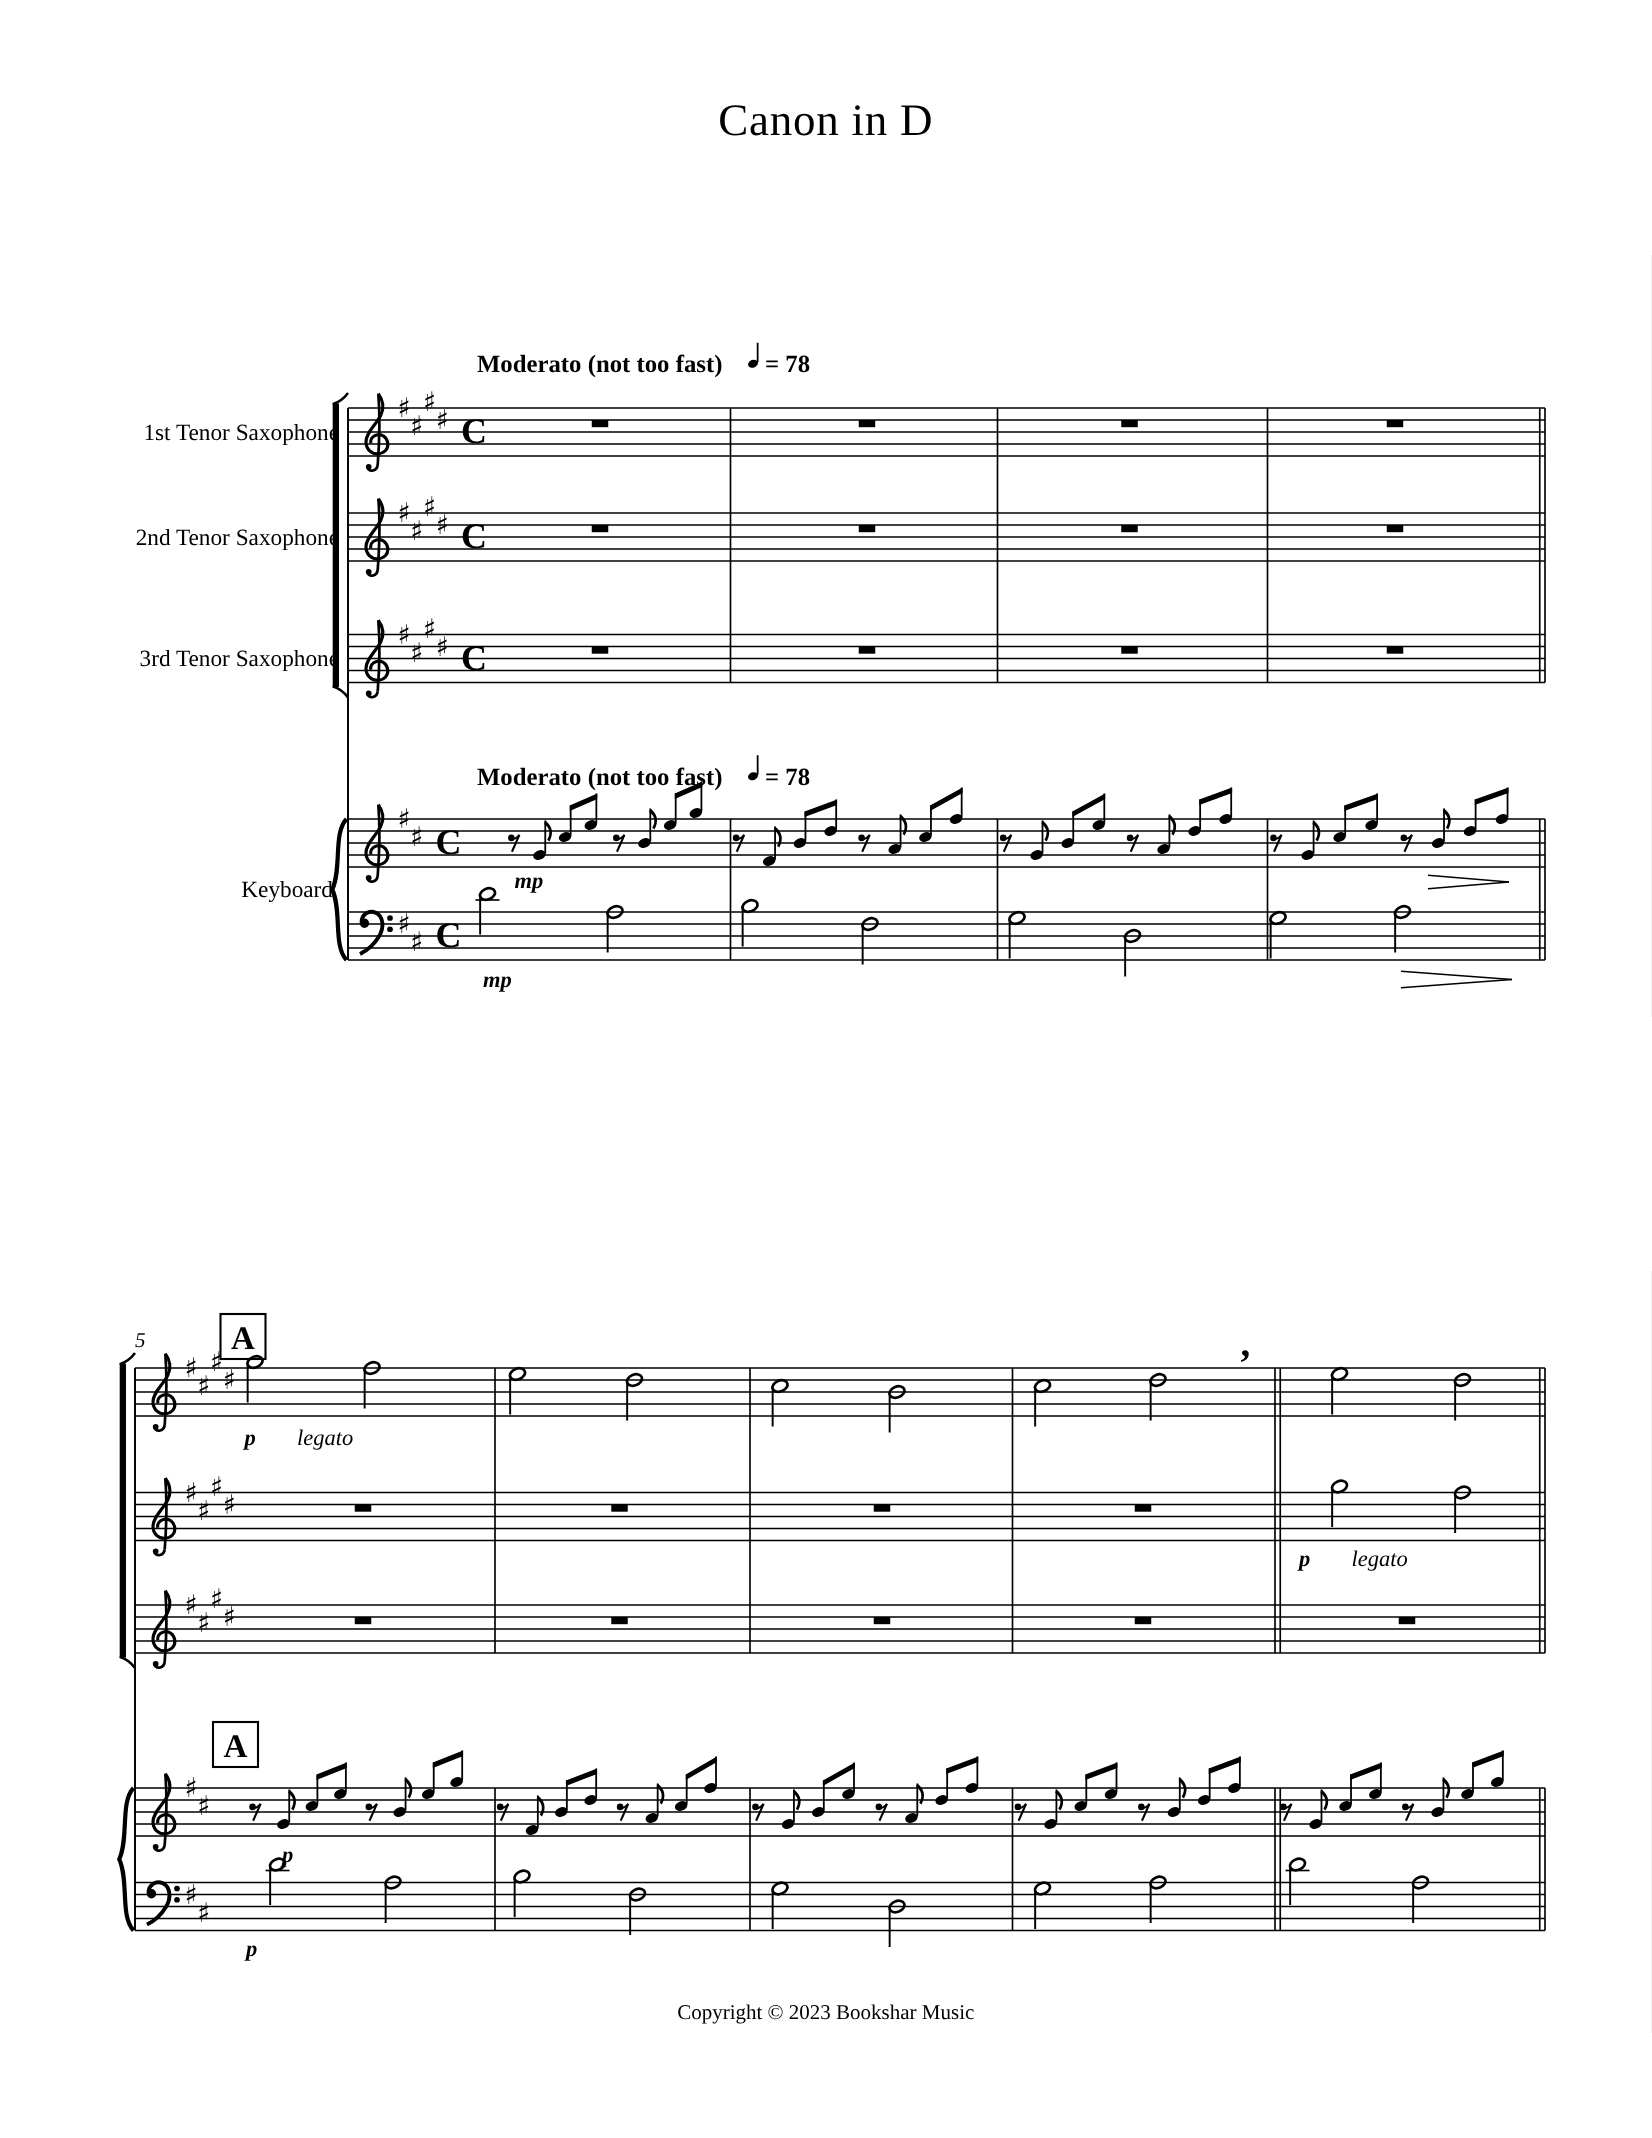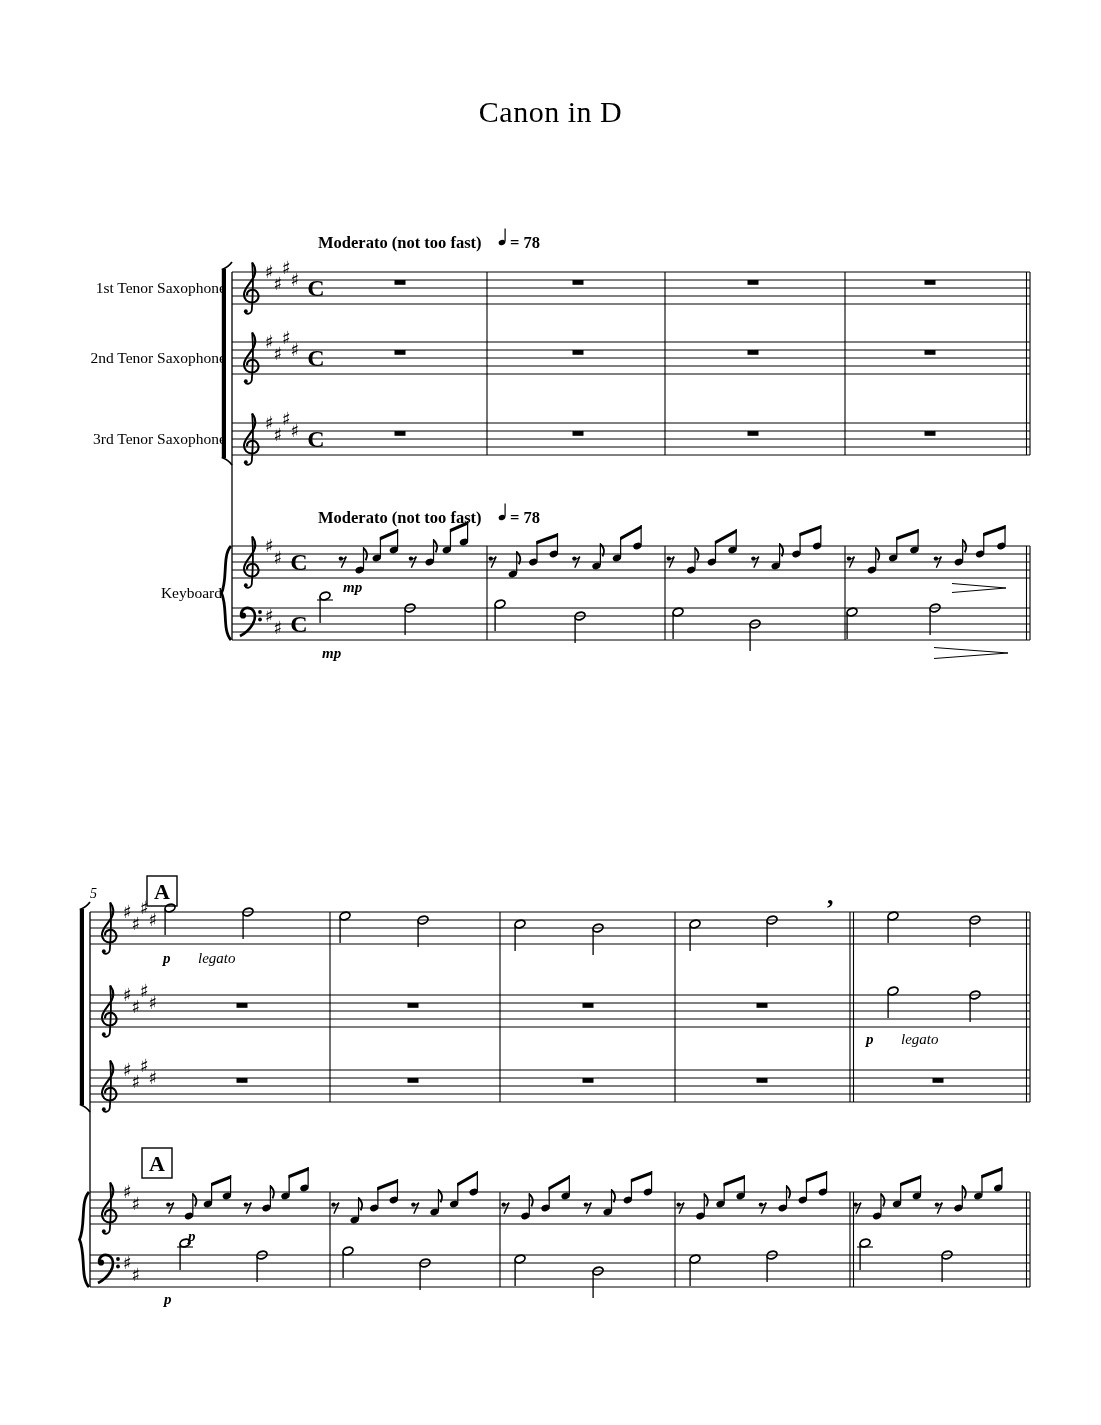--- a/index.html
+++ b/index.html
@@ -3,21 +3,21 @@
 <meta charset="utf-8">
 <style>
   html,body{margin:0;padding:0;background:#e8e8e8;}
   .page{
     position:relative;width:1101px;height:1425px;margin:0 auto;
     background:#ffffff;font-family:"Liberation Serif",serif;color:#000;
     overflow:hidden;
   }
   .title{
     position:absolute;left:0;top:64px;width:100%;text-align:center;
-    font-size:30px;font-weight:400;letter-spacing:.5px;margin-top:31px;
+    font-size:30px;font-weight:400;letter-spacing:.5px;
   }
   .credits{
     position:absolute;right:71px;top:165px;text-align:right;
     font-size:15px;line-height:18px;
   }
   .footer{
     position:absolute;left:0;top:1335px;width:100%;text-align:center;
     font-size:14px;
   }
   svg text{font-family:"Liberation Serif",serif;}
@@ -702,13 +702,14 @@
     </g>
         <g>
       <rect x="142" y="1148" width="30" height="30" fill="none" stroke="#000" stroke-width="1.4"></rect>
       <text x="157" y="1171" class="rehe" text-anchor="middle">A</text>
     </g>
         <text x="90" y="898" class="mnum">5</text>
         <text x="827" y="904" class="breath">,</text>
       </g>
     </svg>
 
+  <div class="footer">Copyright © 2023 Bookshar Music</div>
 </div>
 
 </body></html>

